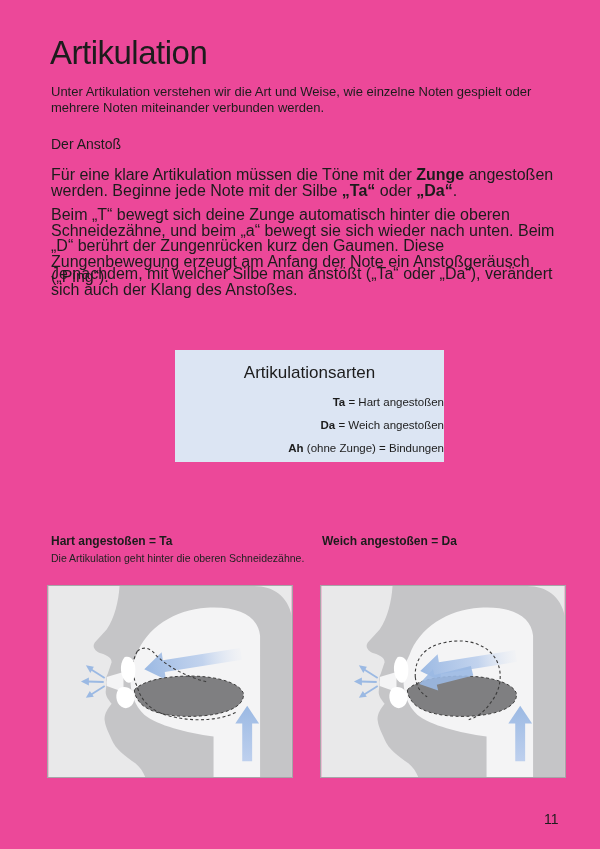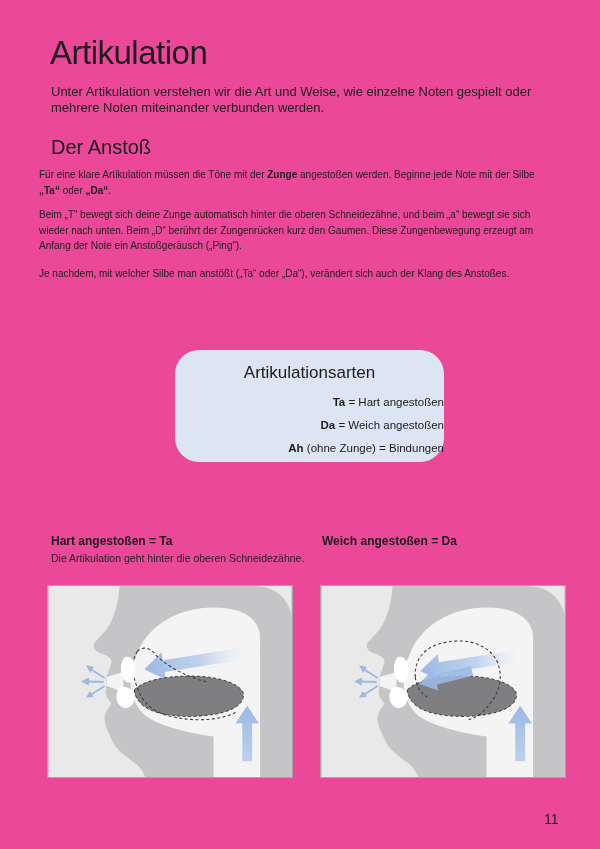--- a/index.html
+++ b/index.html
@@ -3,28 +3,28 @@
 <meta charset="utf-8">
 <style>
   html,body{margin:0;padding:0;background:#ffffff;}
   .page{
     position:relative;width:600px;height:849px;background:#ec4899;
     font-family:"Liberation Sans",sans-serif;color:#1c1c1c;overflow:hidden;
   }
   .abs{position:absolute;}
   .doc-title{left:50px;top:34px;font-size:33px;font-weight:500;letter-spacing:-0.5px;}
   .intro{left:51px;top:84px;width:505px;font-size:13px;line-height:15.5px;}
-  .h2{left:51px;top:136px;font-size:20px;font-weight:500;text-align:right;}
-  .para{left:39px;width:507px;font-size:10px;line-height:15.5px;}
+  .h2{left:51px;top:136px;font-size:14px;font-weight:500;text-align:right;}
+  .para{left:51px;width:507px;font-size:16px;line-height:15.5px;}
   .p1{top:167px;}
   .p2{top:207px;}
   .p3{top:266px;}
   .infobox{
     left:175px;top:350px;width:269px;height:112px;
-    background:#dce5f3;text-align:center;box-sizing:border-box;padding-top:13px;border-radius:24px;
+    background:#dce5f3;text-align:center;box-sizing:border-box;padding-top:13px;
   }
   .infobox-title{font-size:17px;margin:0 0 8px 0;font-weight:500;}
   .infobox-row{font-size:11.5px;line-height:23px;text-align:right;}
   .fig-head{font-size:12px;font-weight:bold;top:534px;}
   .fig-cap{font-size:10.5px;top:552px;color:#222;}
   .col-left{left:51px;text-align:center;}
   .col-right{left:322px;}
   .diagram{
     top:585px;width:246px;height:193px;box-sizing:border-box;
     border:1px solid #a6a6a8;

